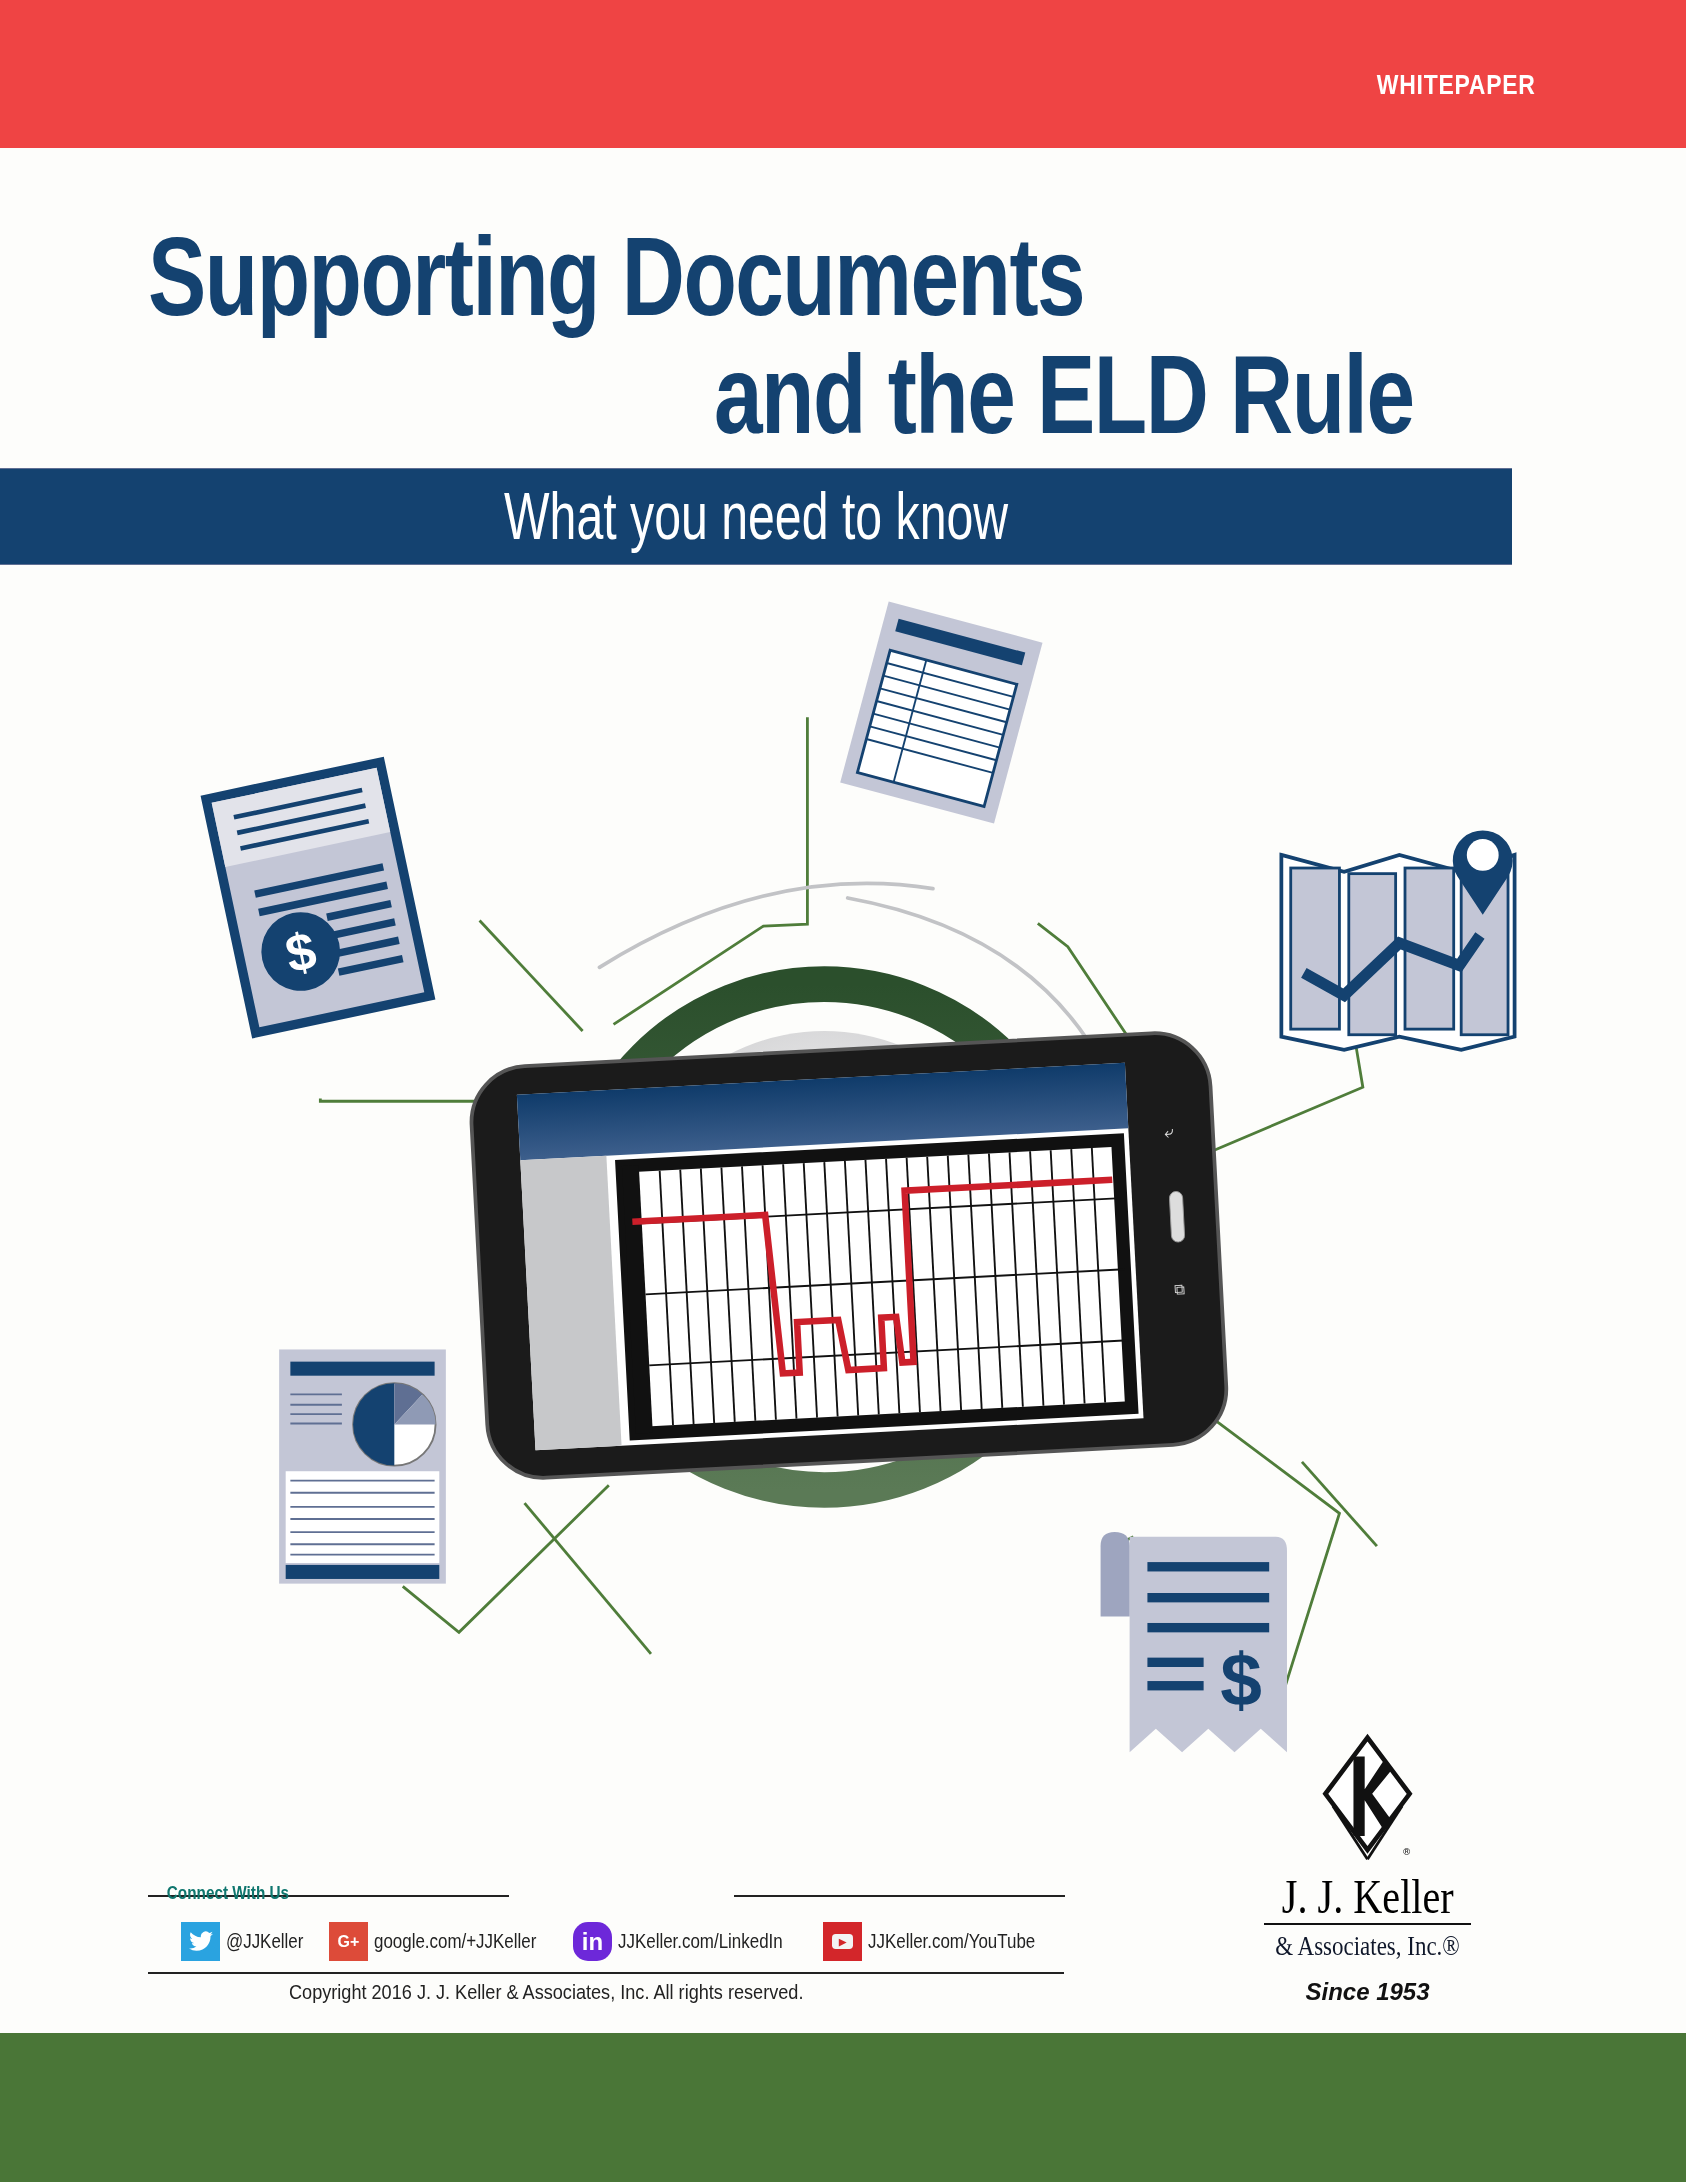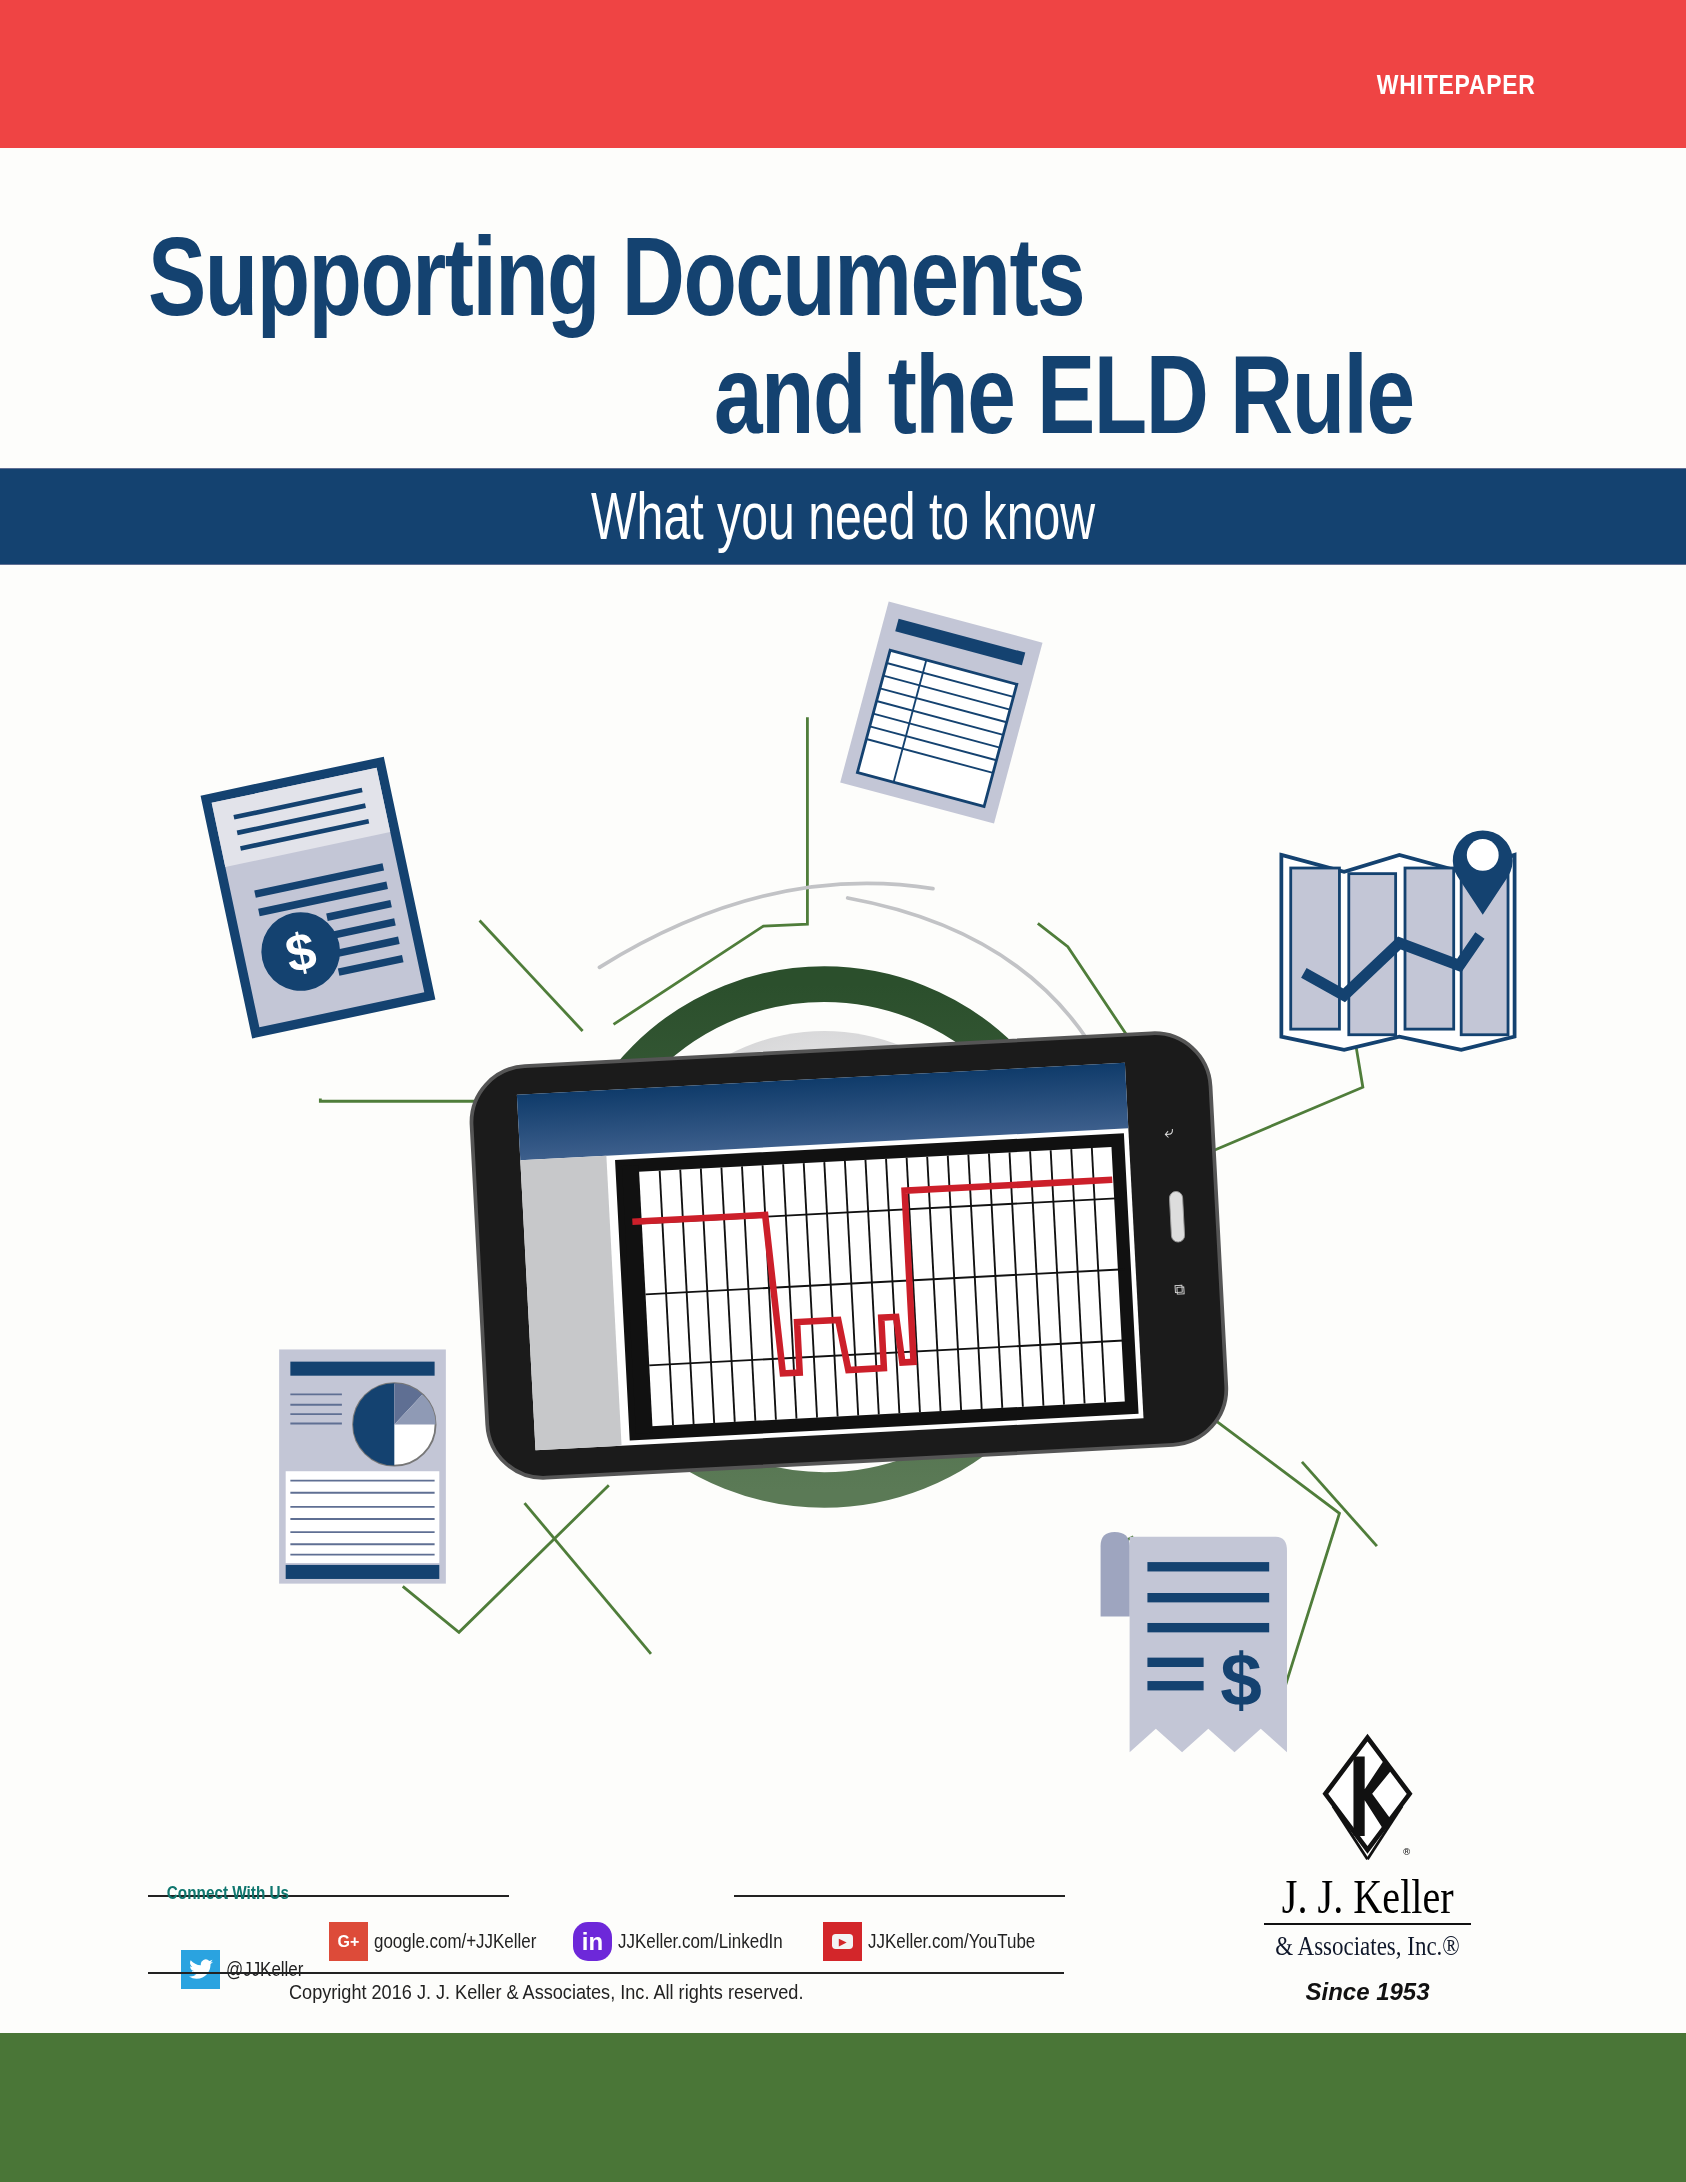--- a/index.html
+++ b/index.html
@@ -7,21 +7,21 @@
          font-family:"Liberation Sans", sans-serif; }
   .top-band { position:absolute; left:0; top:0; width:1686px; height:148px; background:#ef4444; }
   .top-band .label { position:absolute; right:150px; top:69px; color:#ffffff; font-weight:bold;
          font-size:28px; letter-spacing:0.9px; transform:scaleX(0.82); transform-origin:right center;
          font-family:"Liberation Sans Narrow","Liberation Sans", sans-serif; }
   .title { position:absolute; color:#144270; font-weight:bold; font-size:112px; line-height:1;
          letter-spacing:-1.9px; transform:scaleX(0.78); transform-origin:left top;
          font-family:"Liberation Sans", sans-serif; white-space:nowrap; }
   .title.l1 { left:148px; top:221px; }
   .title.l2 { left:714px; top:339px; }
-  .sub-band { position:absolute; left:0; top:468px; width:1686px; height:97px; background:#144270;
+  .sub-band { position:absolute; left:0; top:468px; width:1512px; height:97px; background:#144270;
          border-top:1.9px solid #5f6f93; border-bottom:1.9px solid #5f6f93; box-sizing:border-box;padding-left:32px; }
   .sub-band .text { position:absolute; left:0; right:0; top:13px; text-align:center; color:#ffffff;
          font-size:67px; line-height:1; }
   .sub-band .text span { display:inline-block; transform:scaleX(0.72); }
   .illus { position:absolute; left:0; top:581px; width:1686px; height:1181px; }
   .connect { position:absolute; left:148px; top:1883px; width:916px; }
   .connect .rule { position:absolute; height:1.9px; background:#222; }
   .connect .heading { position:absolute; left:8px; right:0; top:0; text-align:left; font-weight:bold;
          font-size:18px; color:#0f766e; }
   .connect .heading span { display:inline-block; transform:scaleX(0.85); }
@@ -226,21 +226,21 @@
     </g>
     <text x="1325" y="1820" text-anchor="middle" fill="#144270" font-size="80" font-weight="bold" font-family="Liberation Sans, sans-serif">$</text>
   </g>
 </svg>
 
 <div class="connect">
   <div class="rule" style="left:0;top:12px;width:361px;"></div>
   <div class="rule" style="left:586px;top:12px;width:331px;"></div>
   <div class="heading"><span>Connect With Us</span></div>
 
-  <div class="social" style="left:33px;margin-top:28px;">
+  <div class="social" style="left:33px;">
     <div class="badge" style="background:#2aa3e0;">
       <svg width="24" height="20.6" viewBox="0 0 24 20">
           <path fill="#fff" d="M24,2.4c-.9.4-1.8.6-2.8.8 1-.6 1.8-1.6 2.2-2.7-1 .6-2 1-3.1 1.2A4.9 4.9 0 0 0 11.9 6C7.8 5.8 4.2 3.8 1.7.9.4 3.2 1.1 6.1 3.3 7.5c-.8 0-1.6-.3-2.2-.6 0 2.4 1.7 4.4 3.9 4.8-.7.2-1.5.2-2.2.1.6 2 2.4 3.4 4.6 3.4A9.9 9.9 0 0 1 0 17.2 14 14 0 0 0 7.5 19.4c9.1 0 14-7.5 14-14v-.6c1-.7 1.8-1.6 2.5-2.4z"></path>
         </svg>
     </div>
     <span class="txt">@JJKeller</span>
   </div>
 
   <div class="social" style="left:181px;">
     <div class="badge" style="background:#dd4b39;font-size:16px;">G+</div>

